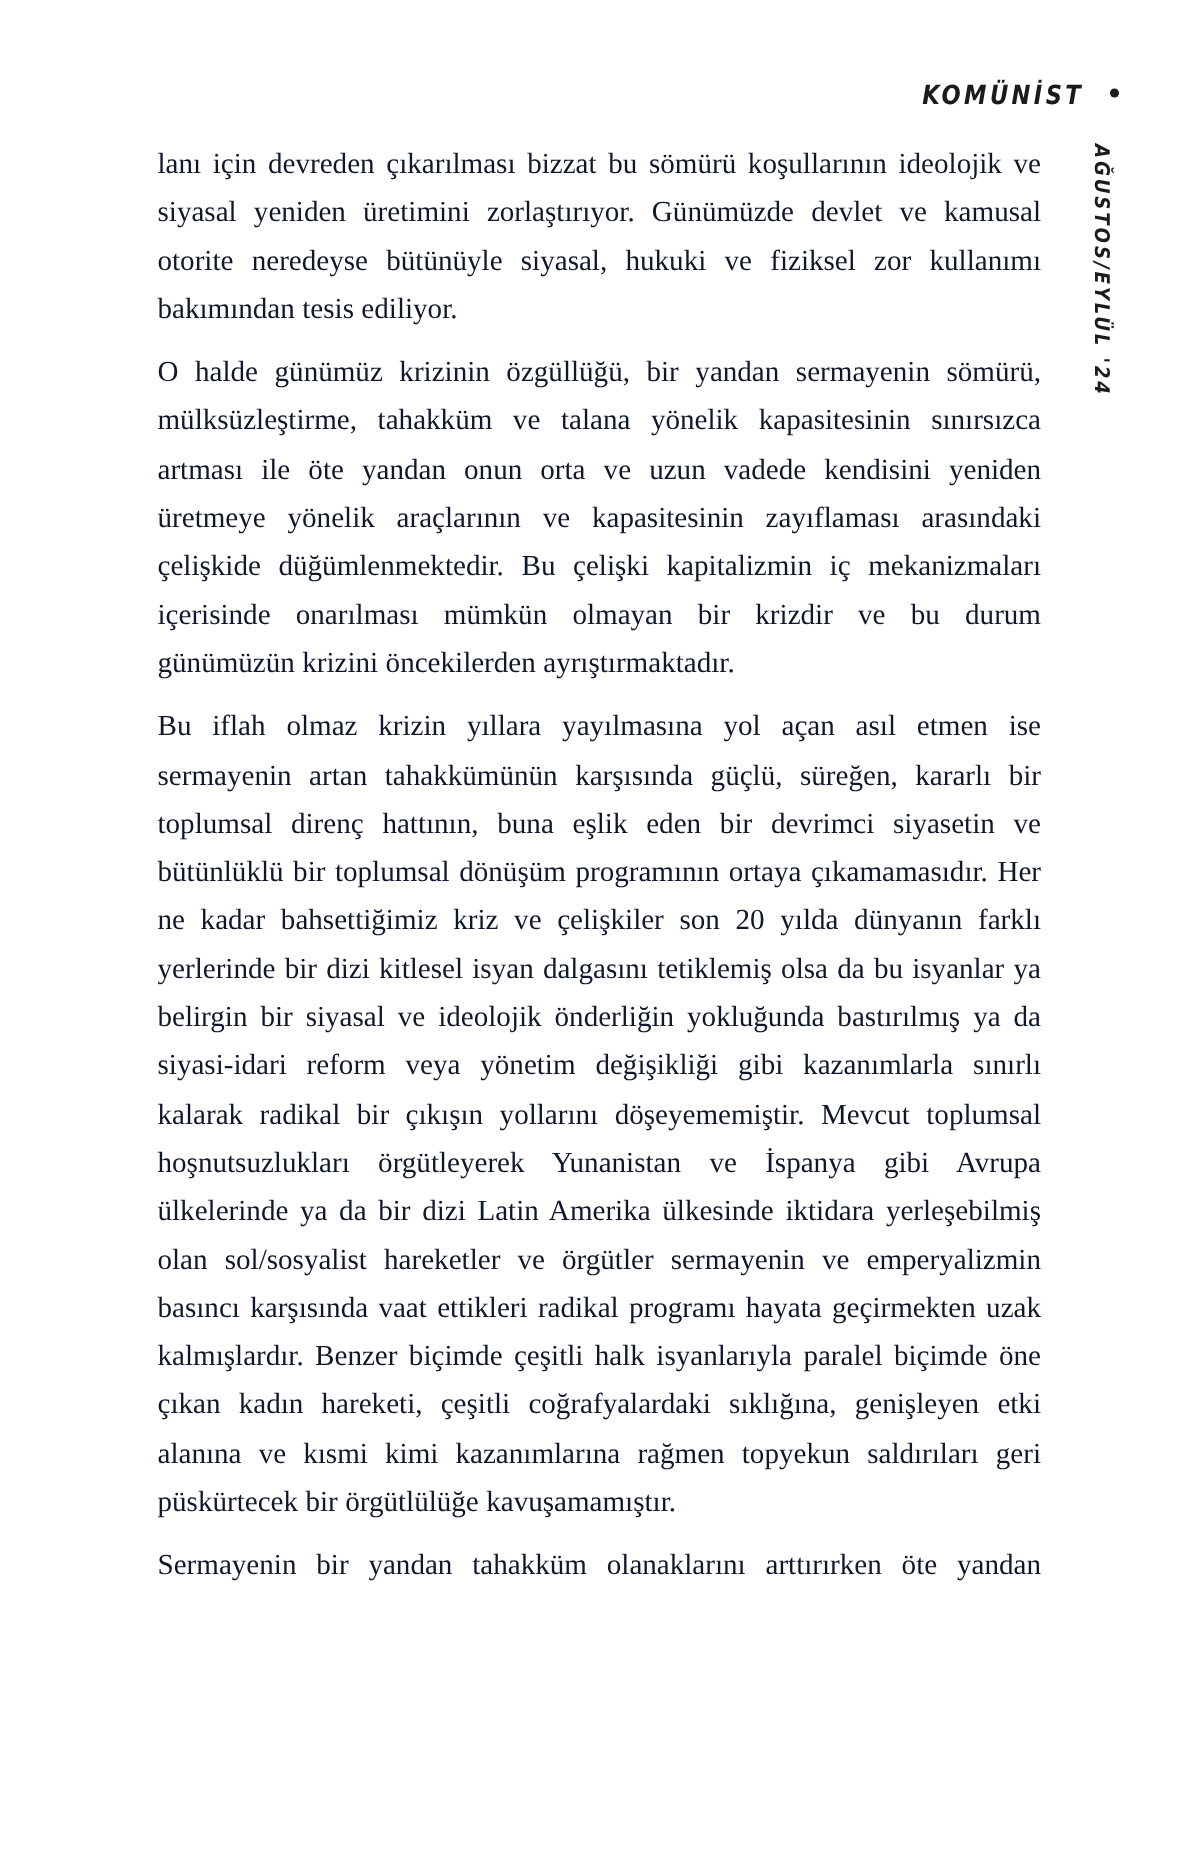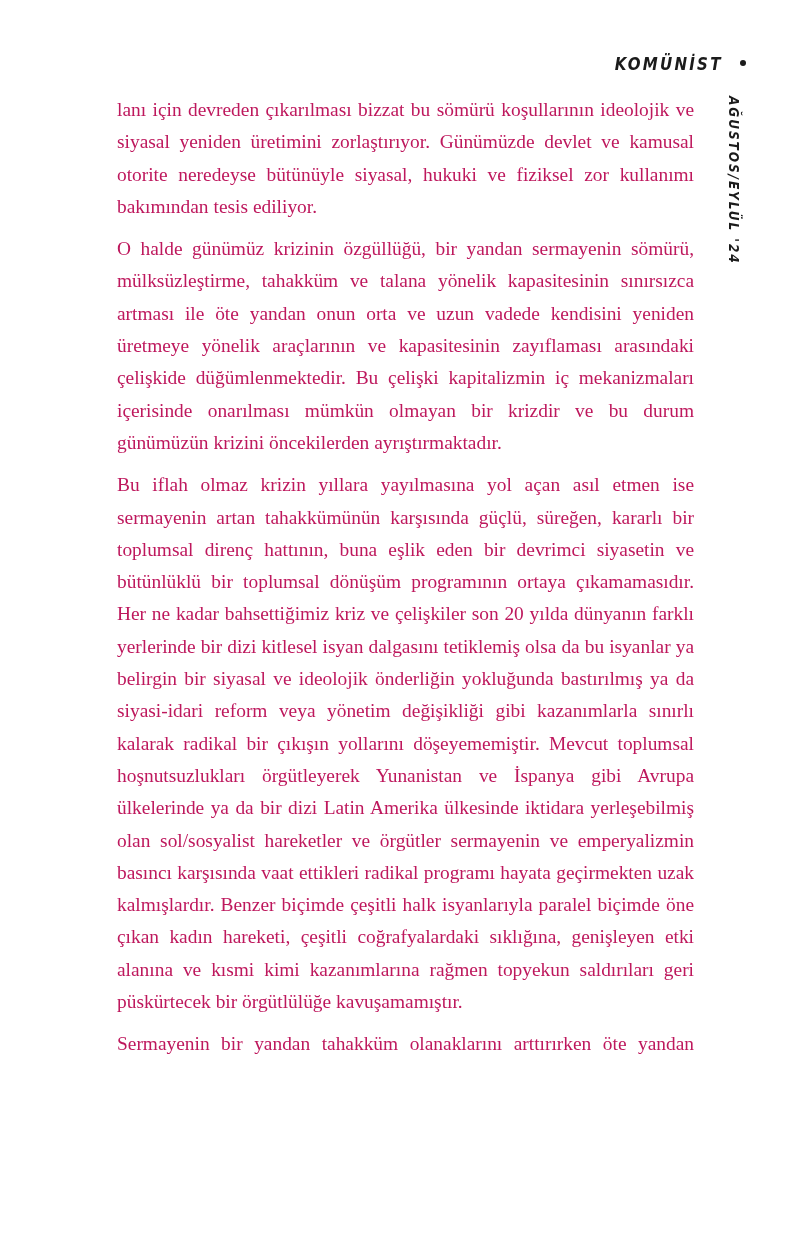--- a/index.html
+++ b/index.html
@@ -79,24 +79,24 @@
   .text-column {
     position: absolute;
     left: 105px;
     top: 94px;
     width: 589px;
   }
   .body-par {
     font-family: "Liberation Serif", "DejaVu Serif", serif;
     font-size: 19.4px;
     line-height: 32.3px;
-    color: #be185d;
+    color: #0f172a;
     text-align: justify;
     text-justify: inter-word;
-    margin: 0 0 10px 12px;
+    margin: 0 0 10px 0;
     hyphens: manual;
     -webkit-hyphens: manual;
     word-spacing: 0.1px;
   }
   .body-par:last-child {
     margin-bottom: 0;
   }
 
   
   .folio {

